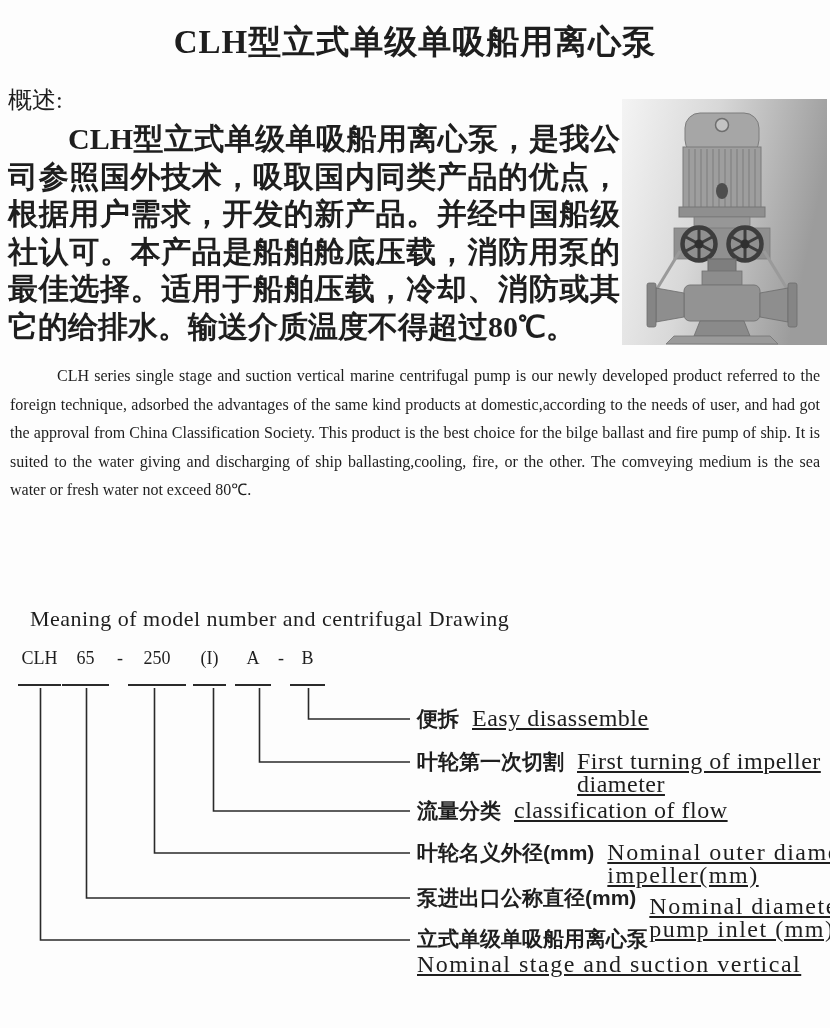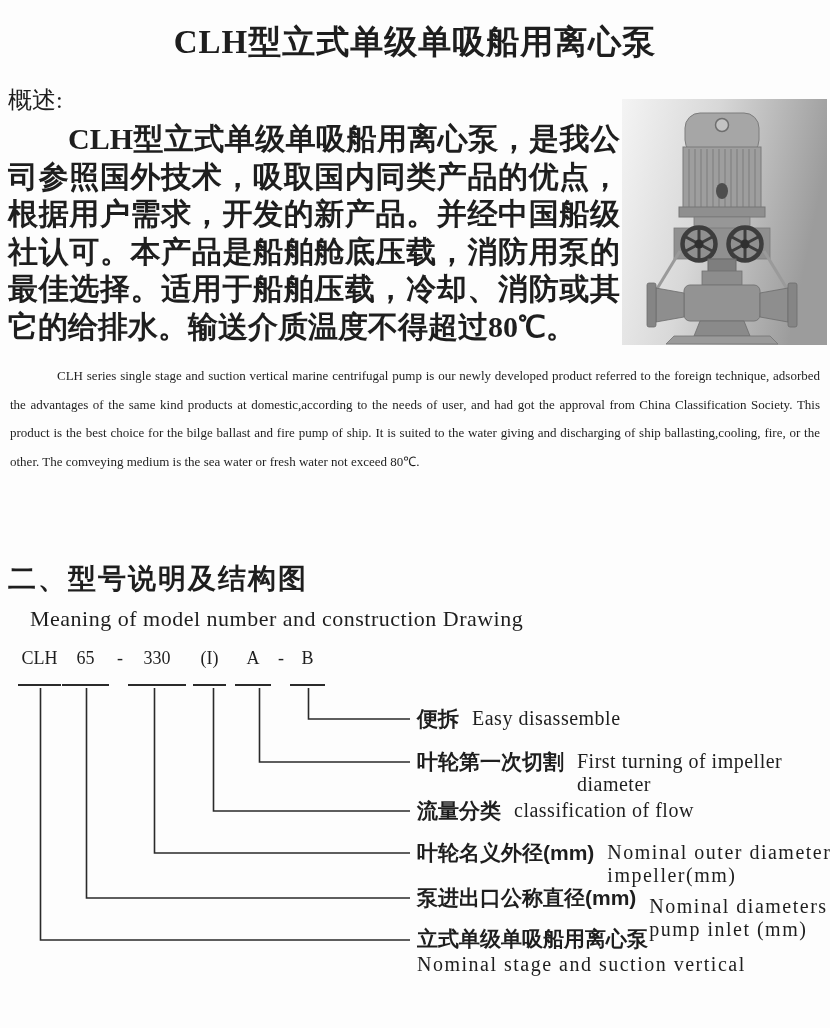--- a/index.html
+++ b/index.html
@@ -36,21 +36,21 @@
     font-size: 30px;
     font-weight: bold;
     line-height: 37.5px;
     text-align: justify;
     text-indent: 2em;
   }
   .en-para {
     position: absolute;
     top: 362px; left: 10px;
     width: 810px;
-    font-size: 13px;
+    font-size: 16px;
     line-height: 28.6px;
     text-align: justify;
     text-indent: 47px;
   }
   .pump-photo {
     position: absolute;
     top: 99px; left: 622px;
     width: 205px; height: 246px;
   }
   .pump-photo svg { display: block; width: 100%; height: 100%; }
@@ -91,24 +91,25 @@
   }
   .mlabel .cn {
     font-weight: bold;
     font-size: 21px;
     margin-right: 13px;
     vertical-align: top;
     font-family: Liberation Sans, sans-serif;
   }
   .mlabel .en {
     display: inline-block;
-    font-size: 20px;
+    font-size: 24px;
     letter-spacing: 0.5px;
     vertical-align: top;
     font-family: "Liberation Serif", serif;
+    text-decoration: underline;
   }
   .mlabel .en.wide { letter-spacing: 1.5px; }
   .mlabel .en .l2 { display: block; }
   .mlabel .en.shift { margin-top: 9px; }
   .mlabel.stacked { line-height: 22px; }
   .mlabel.stacked .en { display: block; margin-top: 3px; }
 </style>
 </head>
 <body>
 
@@ -180,28 +181,27 @@
         <polygon points="78,222 122,222 128,237 72,237" fill="#8a8a8a" stroke="#6c6c6c" stroke-width="0.8"></polygon>
         <polygon points="52,237 148,237 156,245 44,245" fill="#9a9a9a" stroke="#747474" stroke-width="0.8"></polygon>
       </g>
     </svg>
   </div>
 
   <p class="cn-para">CLH型立式单级单吸船用离心泵，是我公司参照国外技术，吸取国内同类产品的优点，根据用户需求，开发的新产品。并经中国船级社认可。本产品是船舶舱底压载，消防用泵的最佳选择。适用于船舶压载，冷却、消防或其它的给排水。输送介质温度不得超过80℃。</p>
 
   <p class="en-para">CLH series single stage and suction vertical marine centrifugal pump is our newly developed product referred to the foreign technique, adsorbed the advantages of the same kind products at domestic,according to the needs of user, and had got the approval from China Classification Society. This product is the best choice for the bilge ballast and fire pump of ship. It is suited to the water giving and discharging of ship ballasting,cooling, fire, or the other. The comveying medium is the sea water or fresh water not exceed 80℃.</p>
 
-  <h2 class="sec-cn">二、型号说明及结构图</h2>
-  <div class="sec-en">Meaning of model number and construction Drawing</div>
+  <div class="sec-en">Meaning of model number and centrifugal Drawing</div>
 
   <div class="model-row">
     <span class="seg u" style="left:18px;width:43px;">CLH</span>
     <span class="seg u" style="left:62px;width:47px;">65</span>
     <span class="seg" style="left:111px;width:18px;">-</span>
-    <span class="seg u" style="left:128px;width:58px;">330</span>
+    <span class="seg u" style="left:128px;width:58px;">250</span>
     <span class="seg u" style="left:193px;width:33px;">(I)</span>
     <span class="seg u" style="left:235px;width:36px;">A</span>
     <span class="seg" style="left:272px;width:18px;">-</span>
     <span class="seg u" style="left:290px;width:35px;">B</span>
   </div>
 
   <svg class="connectors" viewBox="0 0 415 275">
     <g fill="none" stroke="#2a2a2a" stroke-width="1.6">
       <path d="M40.5,3 V255 H410"></path>
       <path d="M86.5,3 V213 H410"></path>

